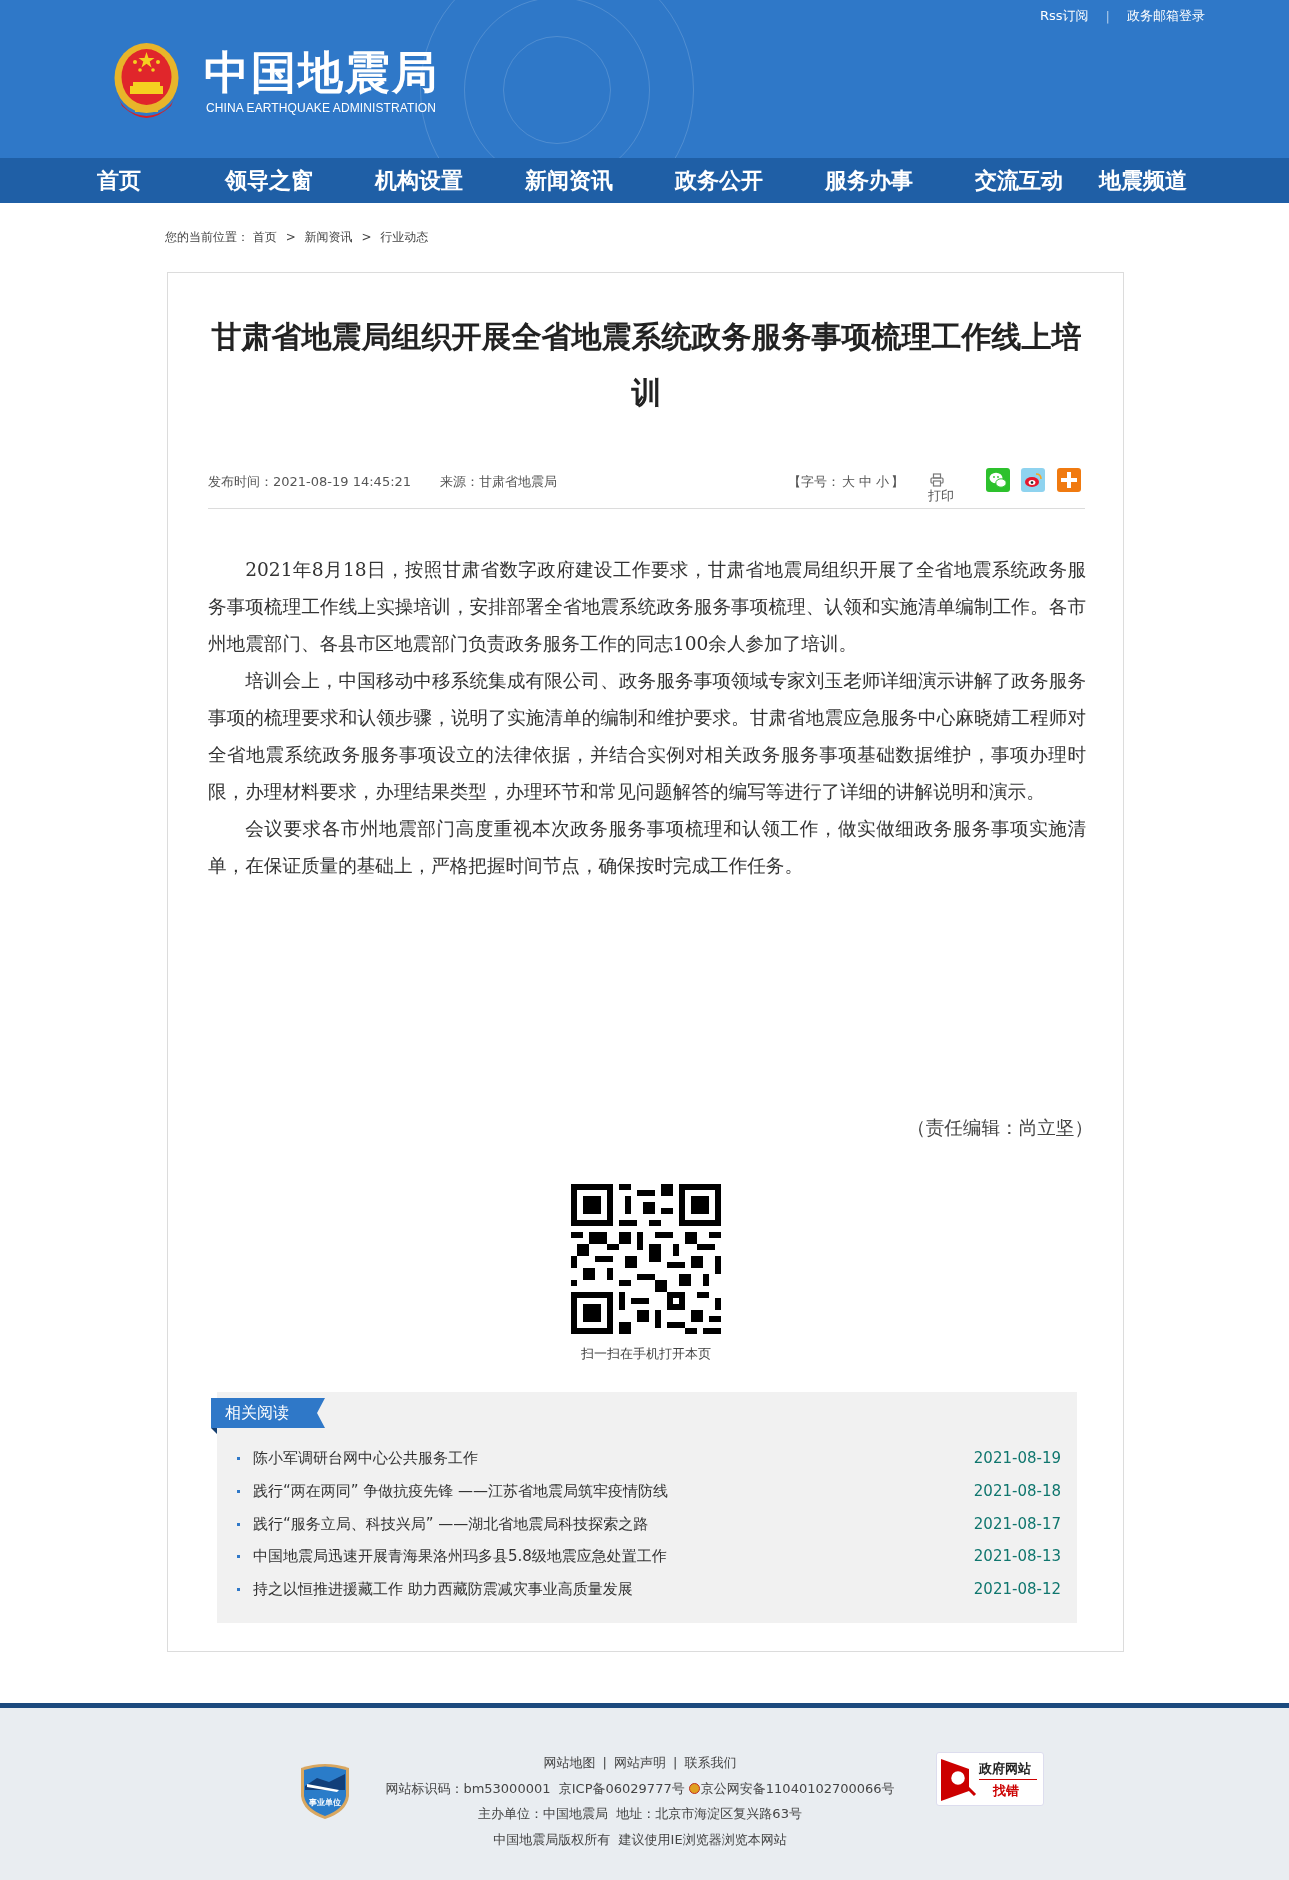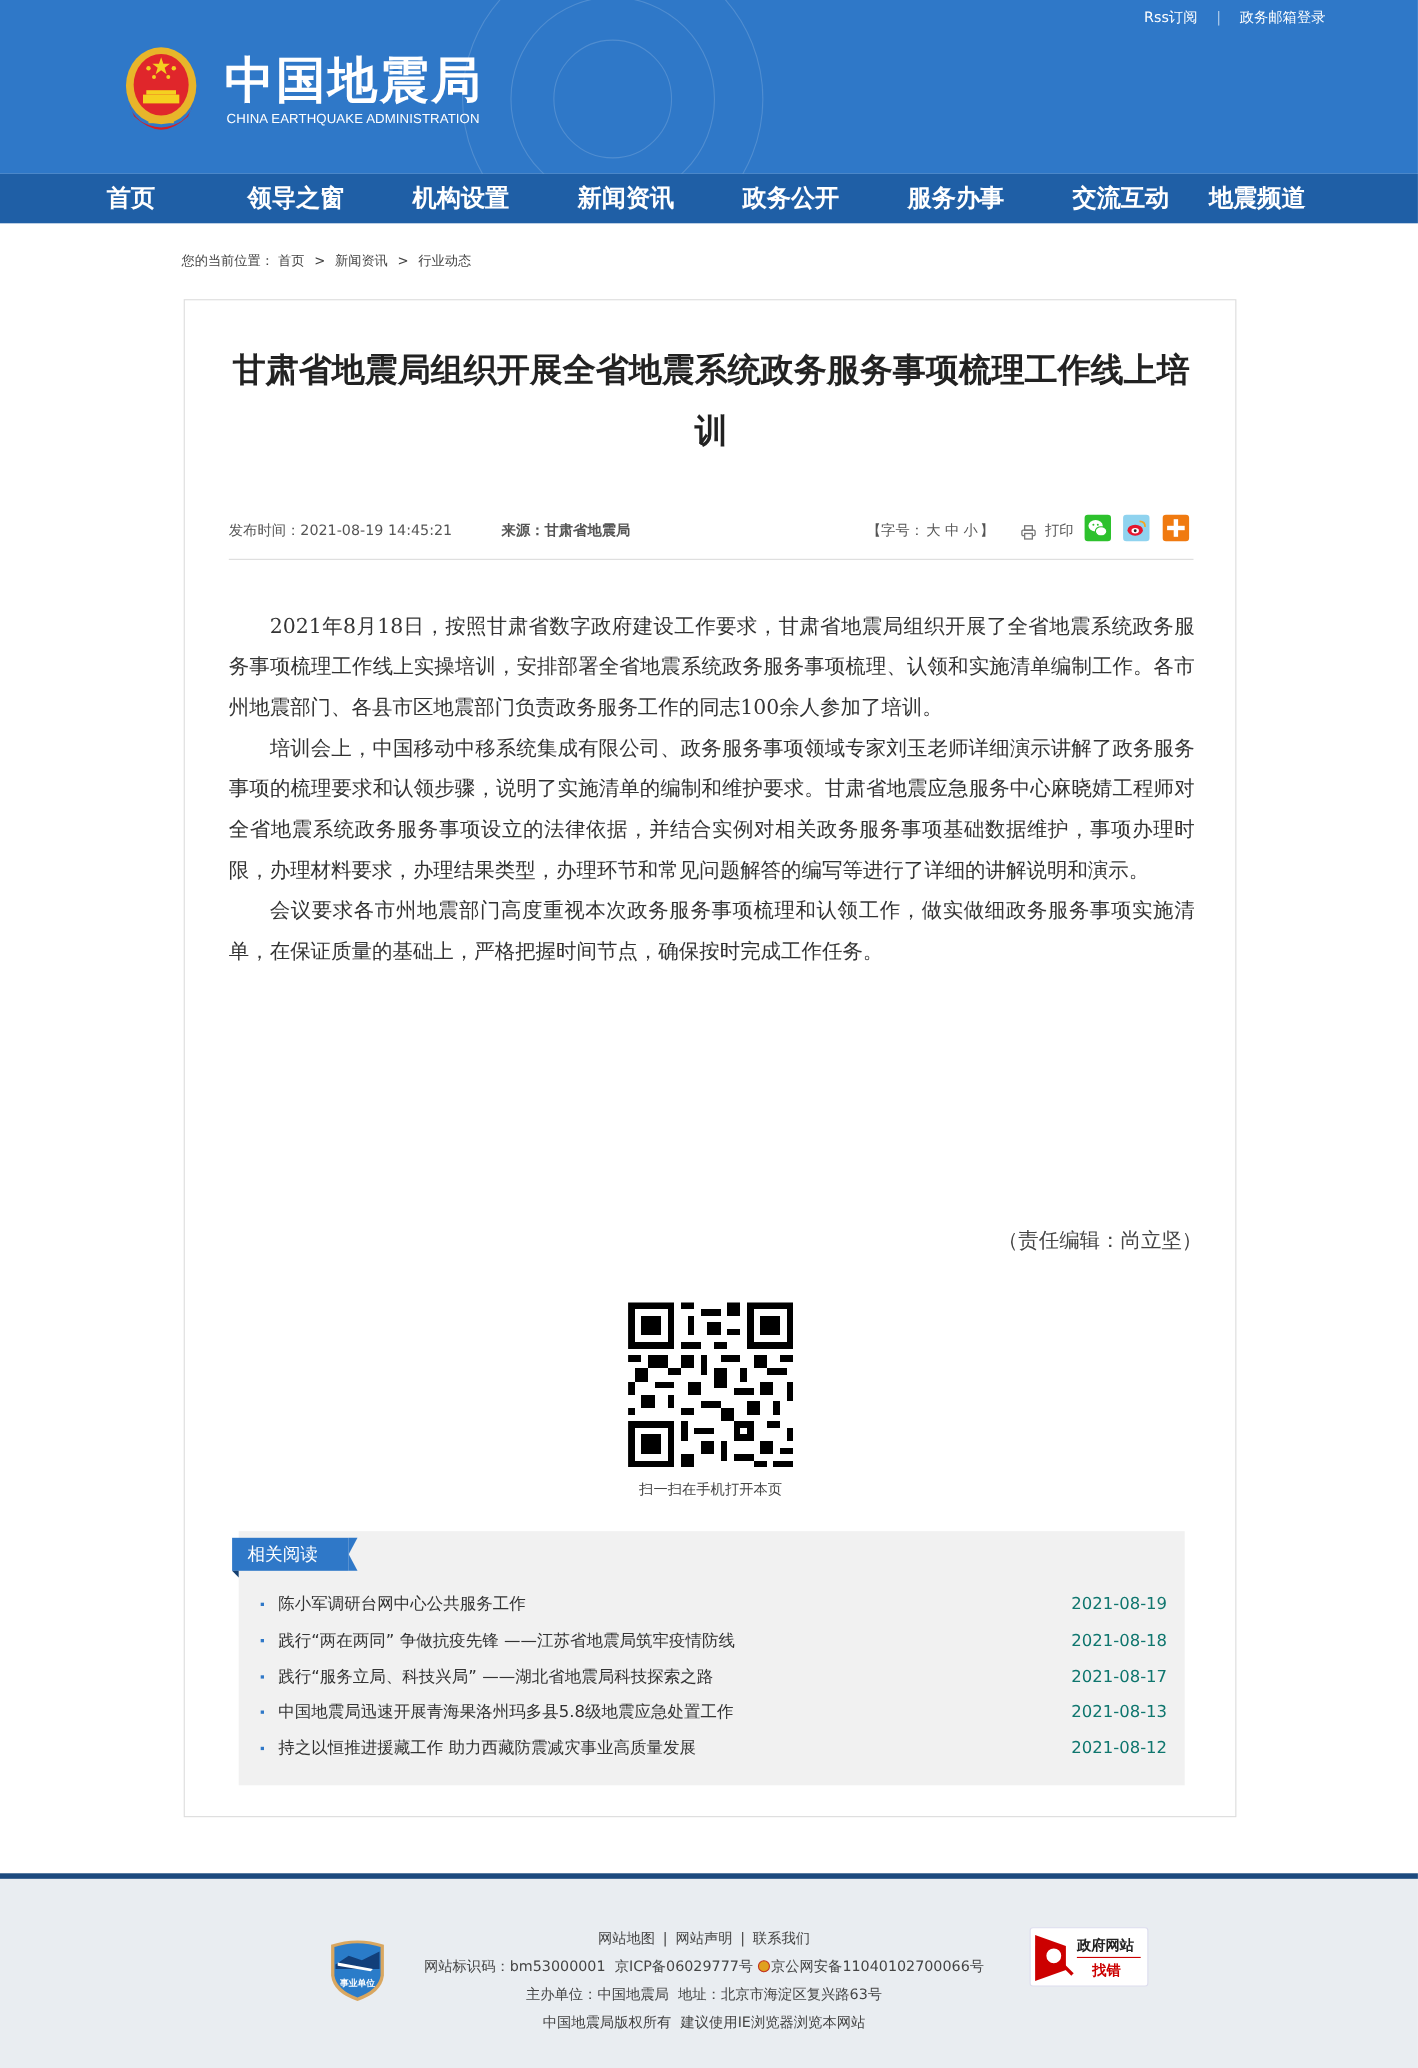--- a/index.html
+++ b/index.html
@@ -21,24 +21,24 @@
 
   
   .breadcrumb { position: absolute; left: 165px; top: 229px; font-size: 12px; color: #444; }
   .breadcrumb .gt { margin: 0 5px; }
 
   
   .card { position: absolute; left: 167px; top: 272px; width: 957px; height: 1380px; border: 1px solid #dcdcdc; background: #fff; padding-left: 20px; }
   .article-title { position: absolute; left: 40px; width: 877px; top: 36px; text-align: center; font-family: "DejaVu Serif", "Liberation Serif", serif; font-size: 30px; line-height: 56px; color: #222; }
   .meta { position: absolute; left: 40px; top: 200px; width: 877px; height: 20px; font-size: 13px; color: #555; }
   .meta .pub { position: absolute; left: 0; top: 0; }
-  .meta .src { position: absolute; left: 248px; top: 0; font-weight: bold; }
+  .meta .src { position: absolute; left: 232px; top: 0; }
   .meta .fontsize { position: absolute; left: 580px; top: 0; }
   .meta .fontsize span.sz { cursor: pointer; margin: 0 2px; }
-  .meta .print { position: absolute; left: 720px; top: 0; display: flex; align-items: flex-end; cursor: pointer; }
+  .meta .print { position: absolute; left: 720px; top: 0; display: flex; align-items: center; cursor: pointer; flex-direction: column; }
   .meta .print svg { margin-right: 8px; }
   .share { position: absolute; top: -5px; width: 24px; height: 24px; border-radius: 3px; cursor: pointer; }
   .share.wechat { left: 778px; background: #2dc12d; }
   .share.weibo { left: 813px; background: #8fd3ef; }
   .share.plus { left: 849px; background: #f07a10; }
   .hr { position: absolute; left: 40px; top: 235px; width: 877px; height: 1px; background: #dcdcdc; }
 
   .body { position: absolute; left: 40px; top: 278px; width: 878px; font-family: "DejaVu Serif", "Liberation Serif", serif; font-size: 18.6px; line-height: 37px; color: #333; text-align: justify; }
   .body p { text-indent: 2em; }
   .editor { position: absolute; right: 30px; top: 842px; font-family: Liberation Mono, monospace; font-size: 18.6px; color: #444; margin-left: 48px; }

